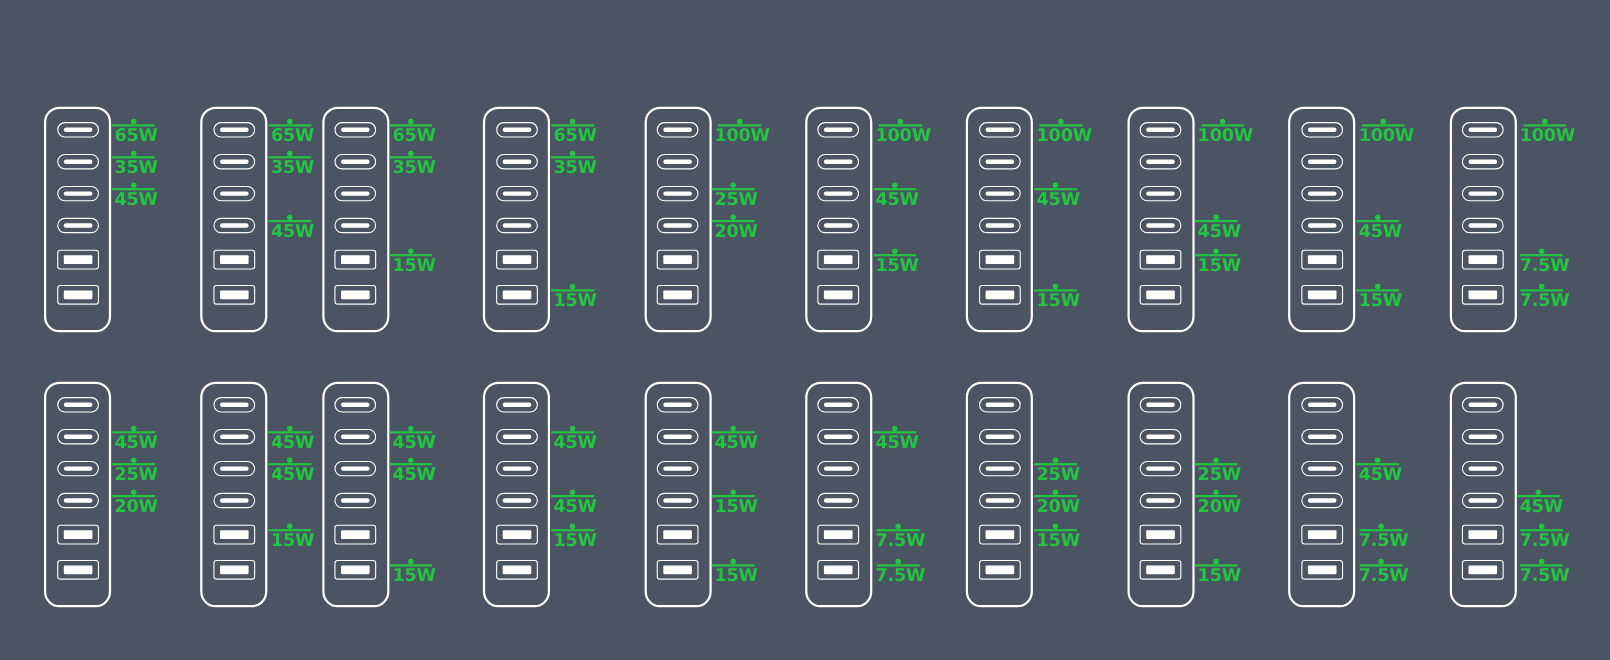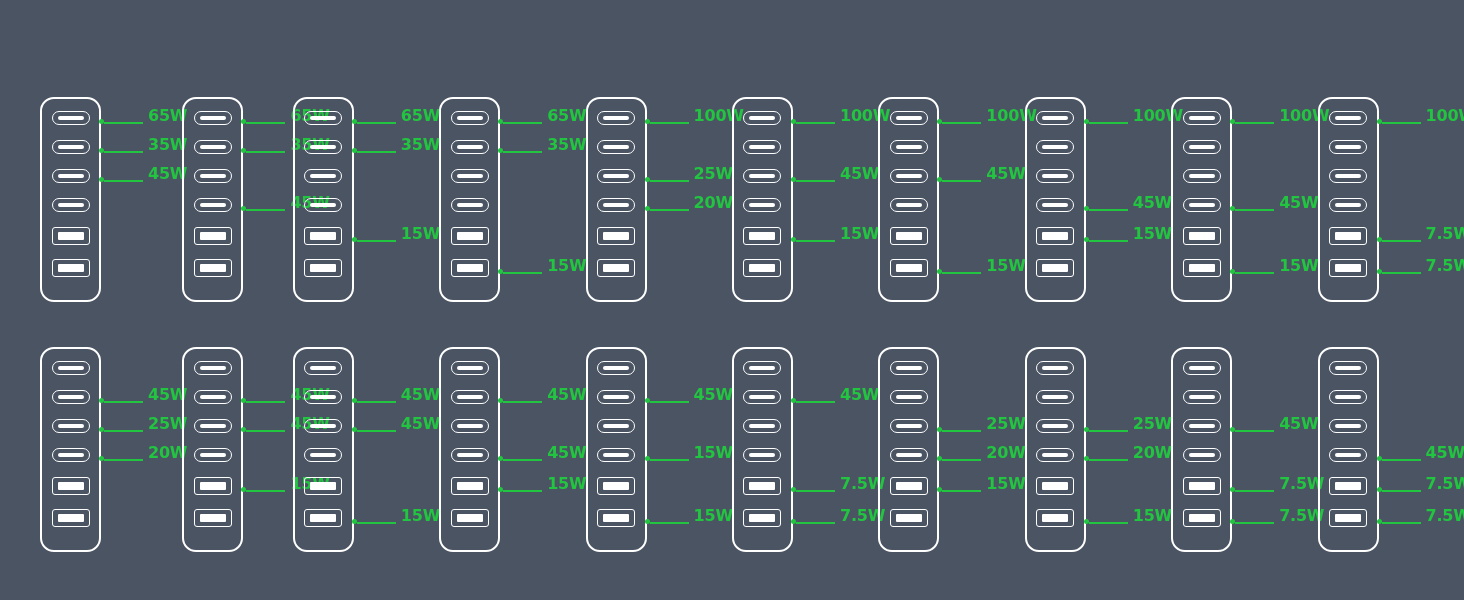--- a/index.html
+++ b/index.html
@@ -98,24 +98,25 @@
     width: 26px;
     height: 8px;
     border-radius: 1px;
   }
   .port.type-a.last { margin-bottom: 0; }
 
   
   .callout {
     position: absolute;
     display: flex;
-    align-items: flex-end;
+    align-items: center;
     pointer-events: none;
     height: 16px;
     transform: translateY(-50%);
+    flex-direction: column;
   }
   .callout .dot {
     width: 5px;
     height: 5px;
     border-radius: 50%;
     background: #22c540;
     flex: 0 0 5px;
   }
   .callout .leader {
     height: 2px;

